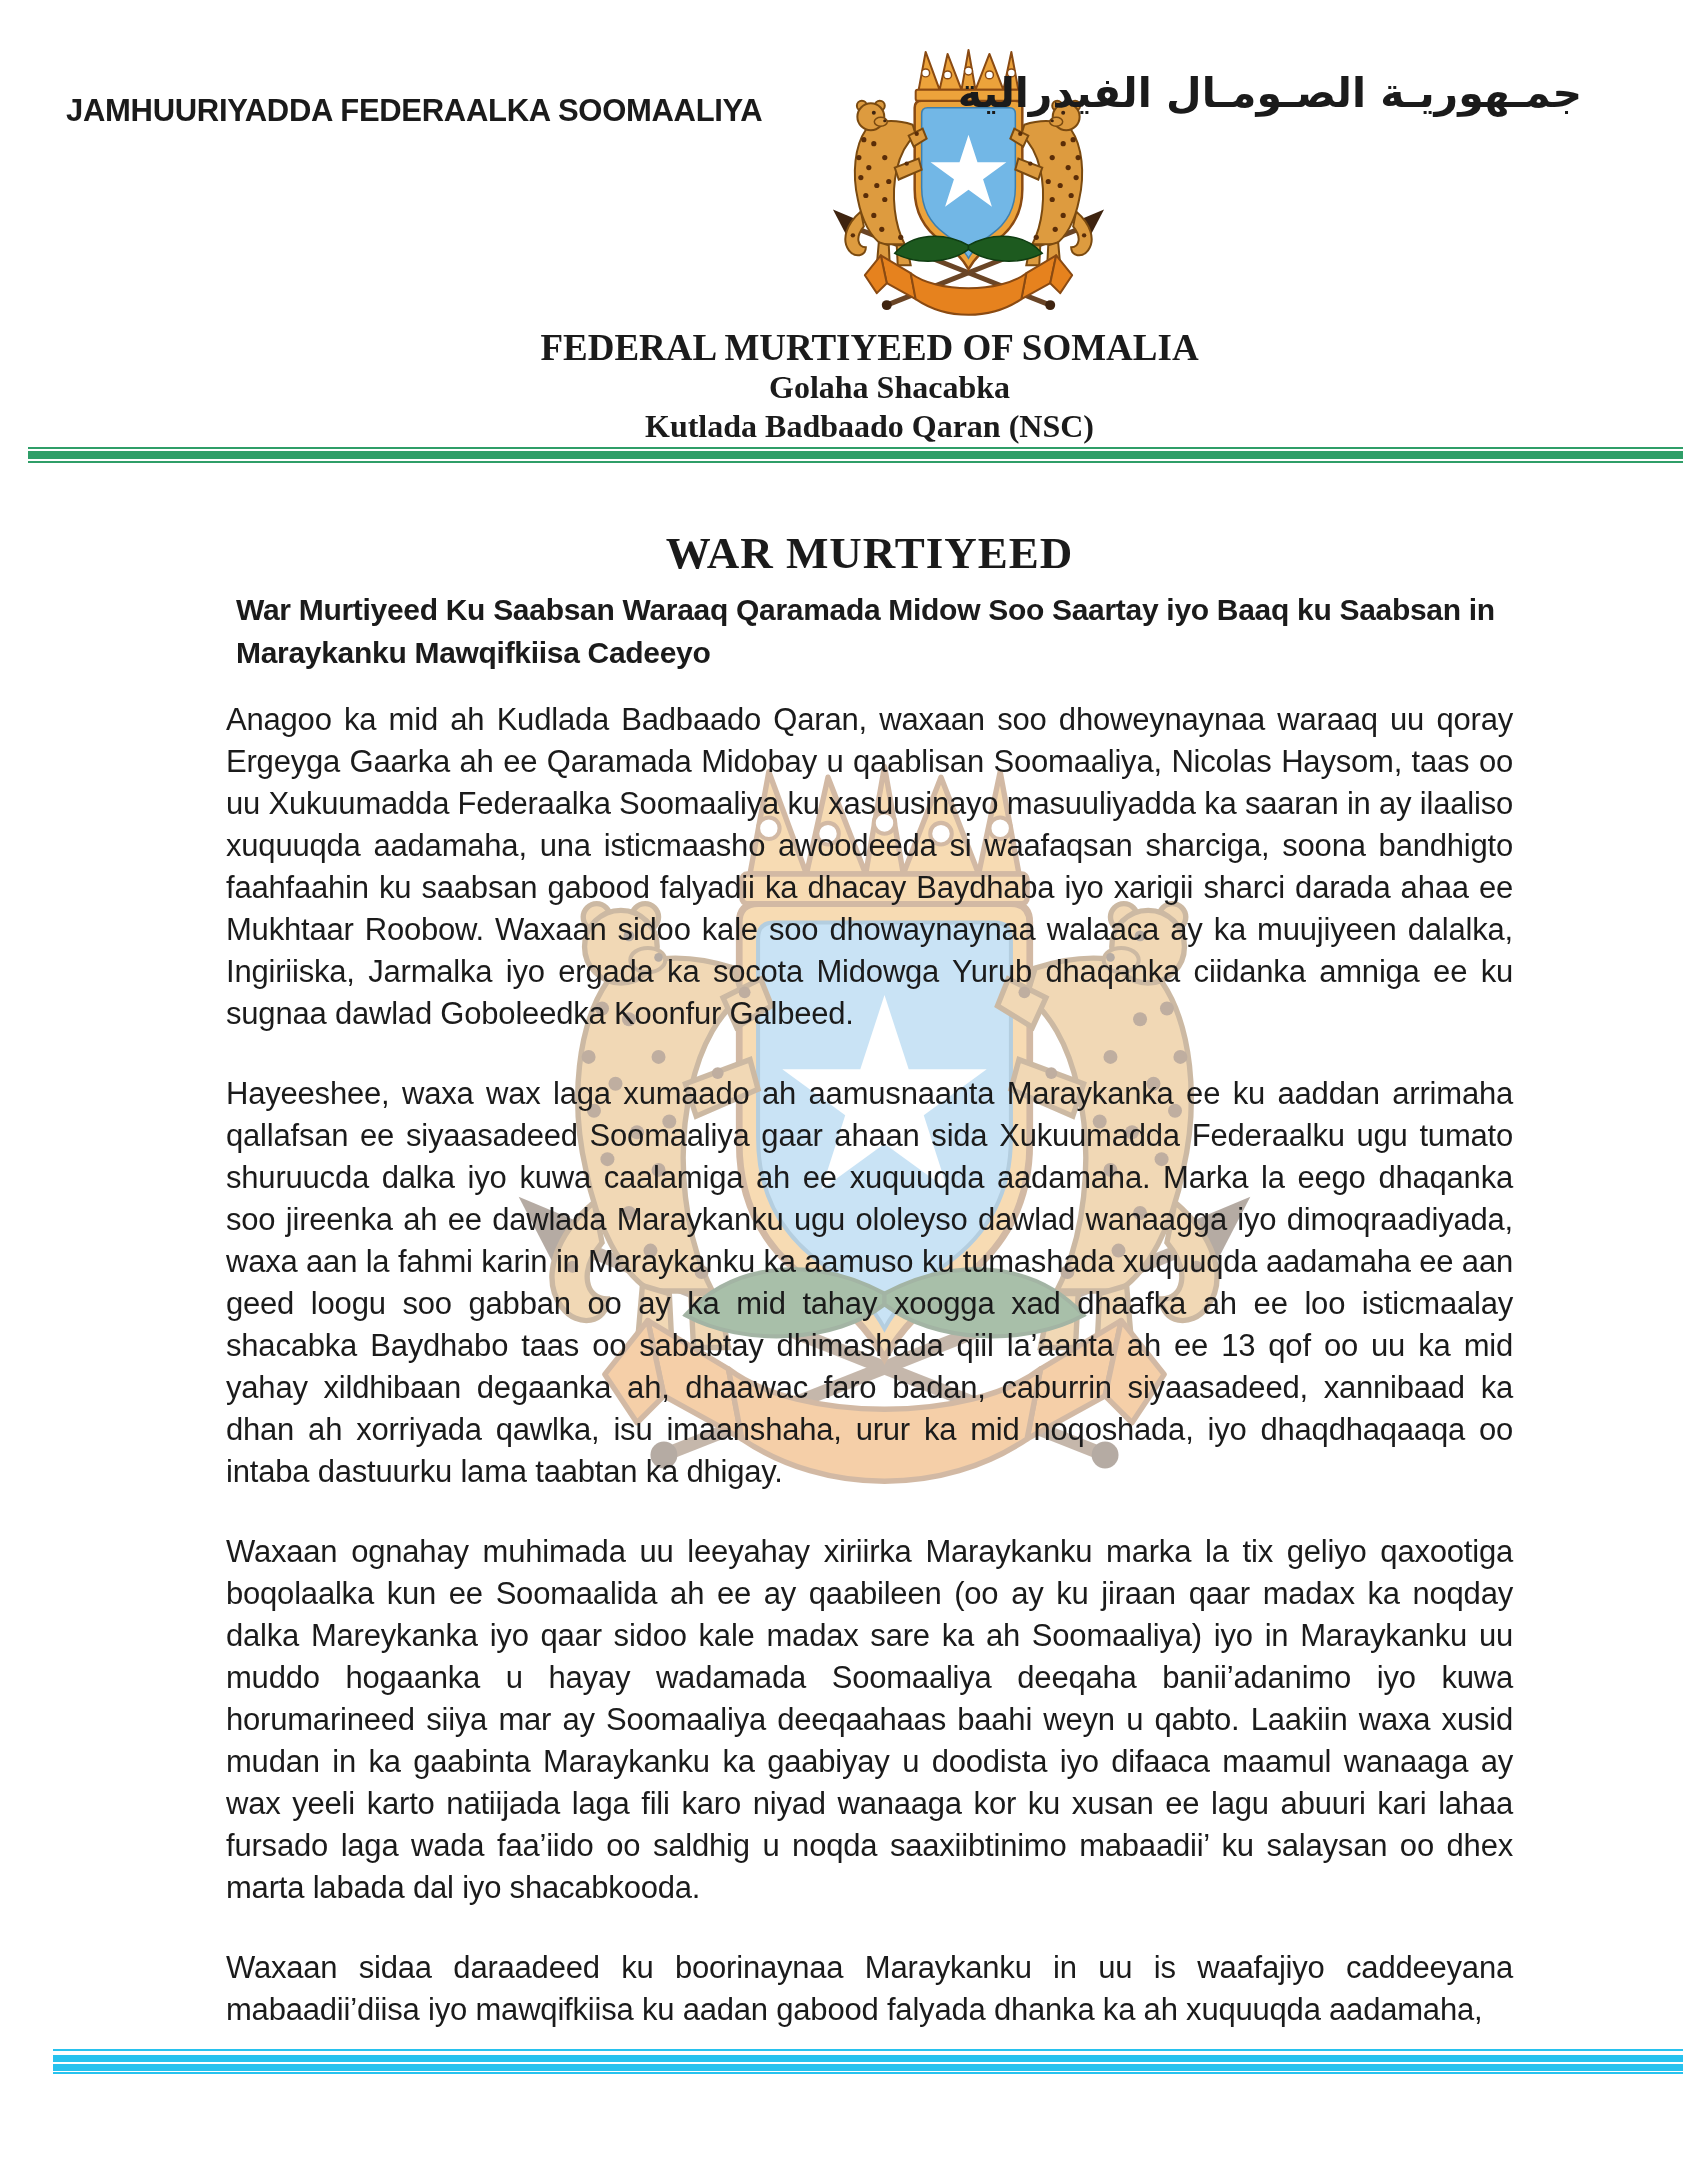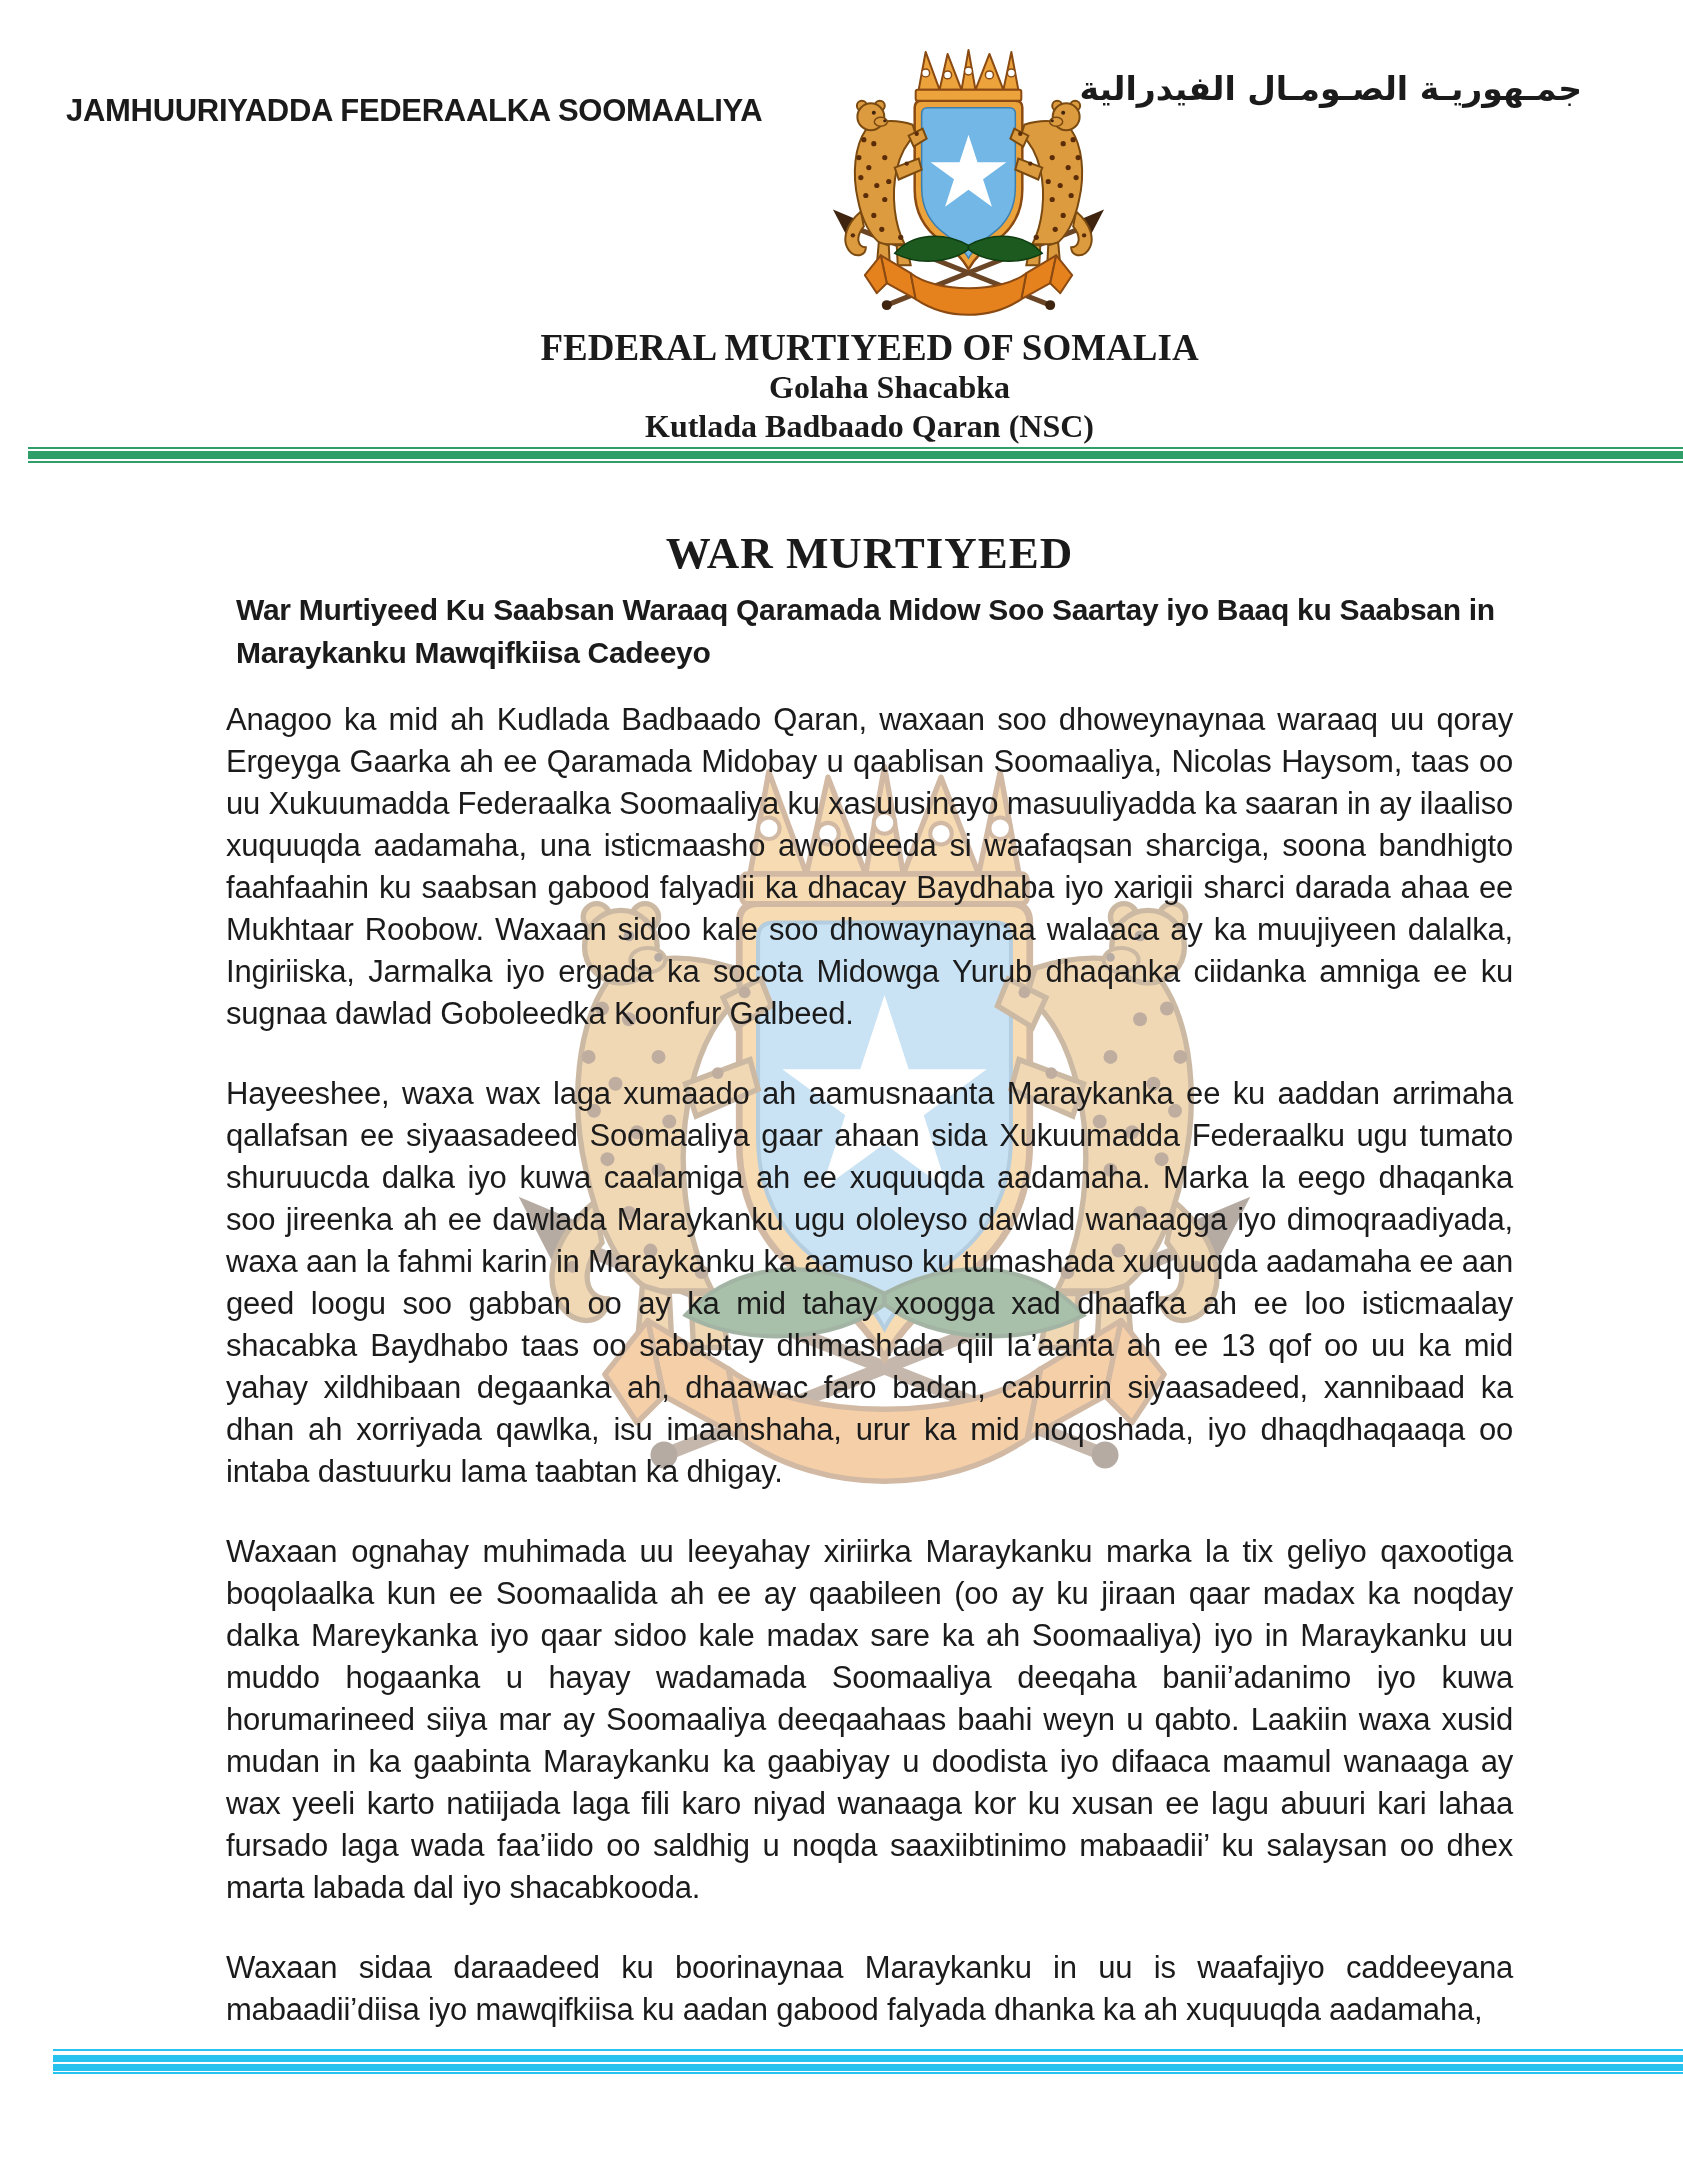--- a/index.html
+++ b/index.html
@@ -3,21 +3,21 @@
 <meta charset="utf-8">
 <style>
   html,body{margin:0;padding:0;background:#ffffff;}
   body{width:1683px;height:2178px;overflow:hidden;}
   .page{position:relative;width:1683px;height:2178px;background:#fff;
         font-family:"Liberation Sans",sans-serif;color:#1b1b1b;margin-left:28px;}
 
   
   .hdr-left{position:absolute;left:38px;top:93px;font-size:31px;font-weight:bold;
             letter-spacing:-0.3px;white-space:nowrap;z-index:3;}
-  .hdr-right{position:absolute;right:129px;top:69px;font-size:33px;font-weight:bold;
+  .hdr-right{position:absolute;right:129px;top:69px;font-size:41px;font-weight:bold;
              direction:rtl;font-family:"DejaVu Sans",sans-serif;white-space:nowrap;z-index:3;text-align:right;}
   .emblem-box{position:absolute;left:784px;top:40px;width:313px;height:299px;z-index:3;}
   .hdr-center{position:absolute;left:0;right:0;top:327px;text-align:center;
               font-family:"Liberation Serif",serif;font-weight:bold;z-index:3;}
   .hdr-center .l1{font-size:37px;line-height:41px;}
   .hdr-center .l2{font-size:32px;line-height:39px;padding-left:40px;}
   .hdr-center .l3{font-size:32px;line-height:38px;}
   .rule-green{position:absolute;left:0;right:0;top:447px;height:16px;z-index:3;
       background:linear-gradient(to bottom,
         #2F9E68 0 2px,#ffffff 2px 4px,#2F9E68 4px 12px,#ffffff 12px 14px,#2F9E68 14px 16px);}

